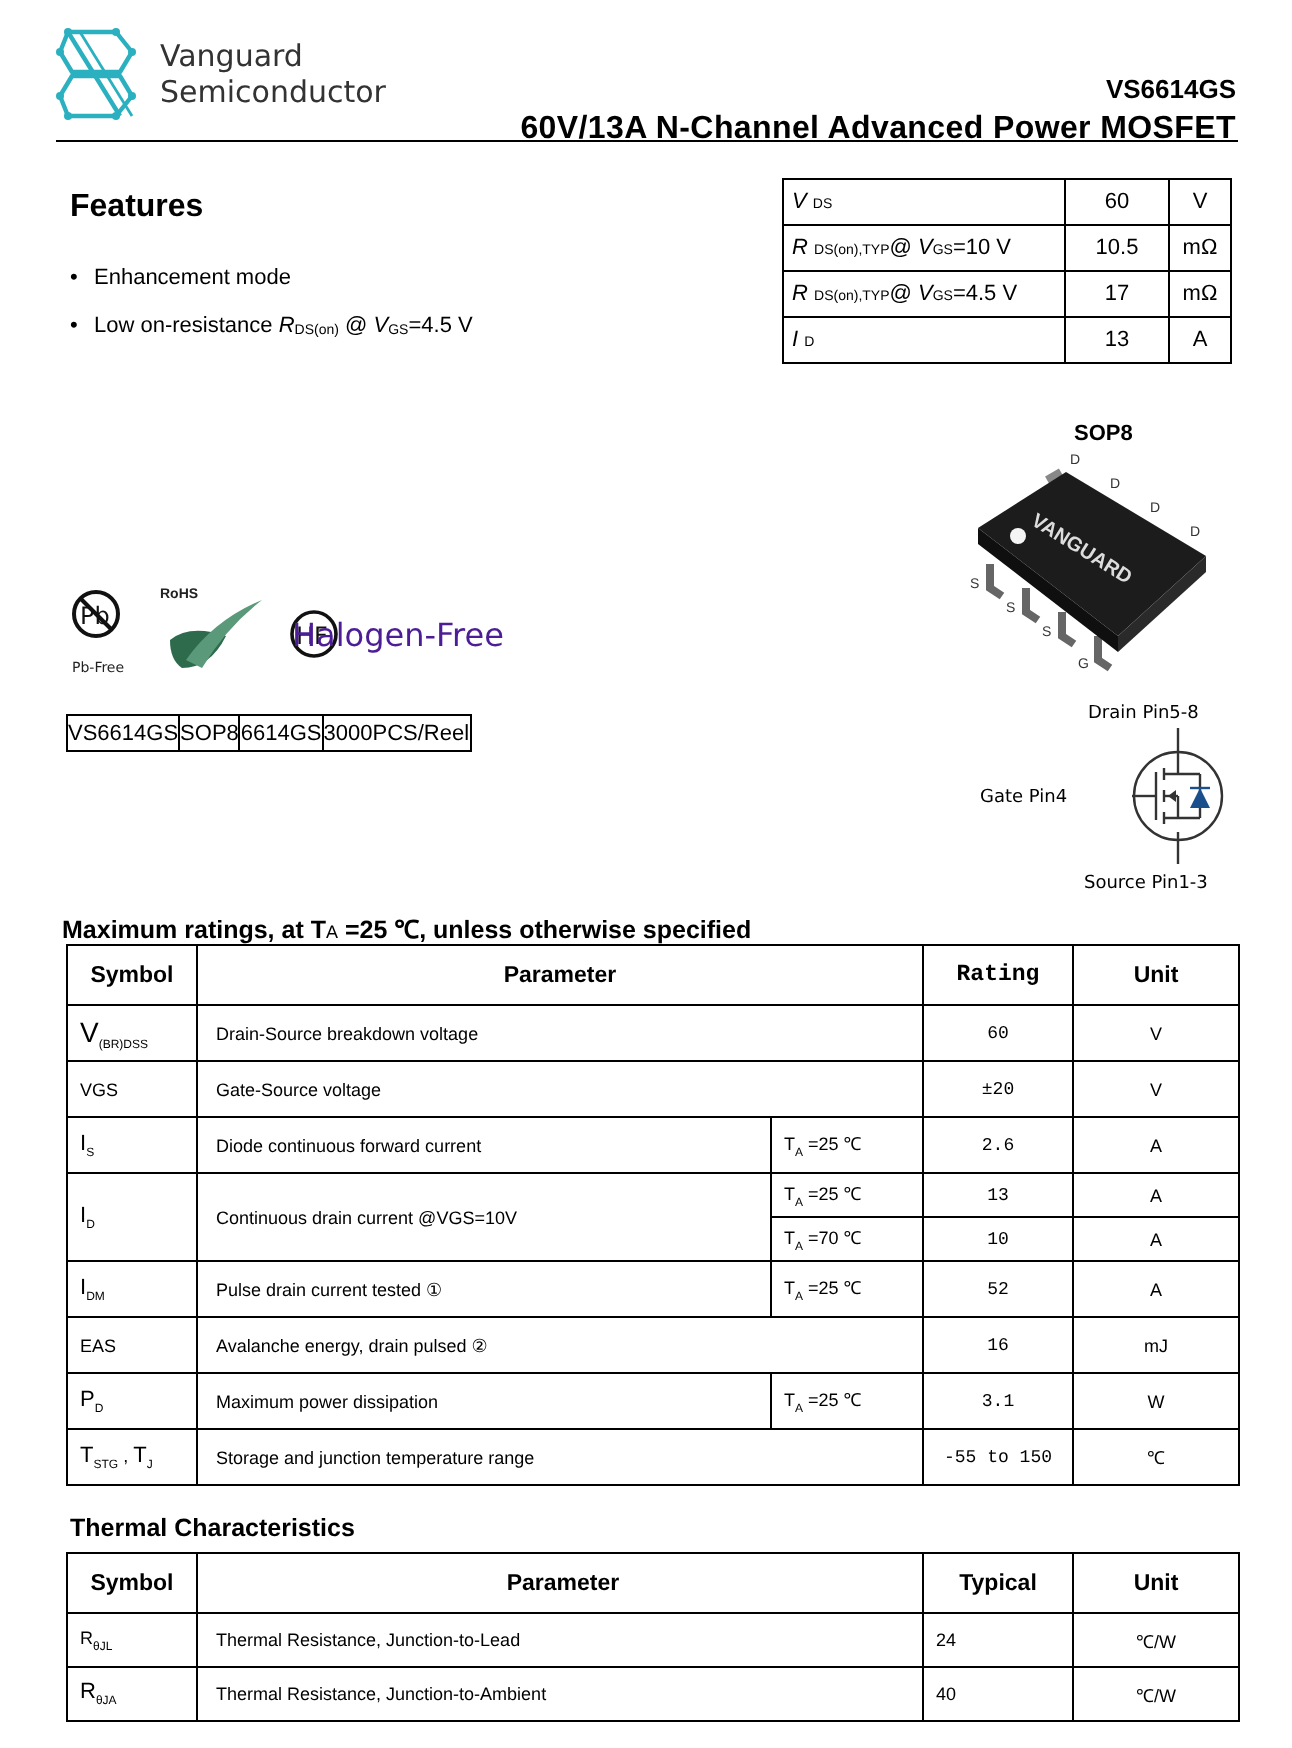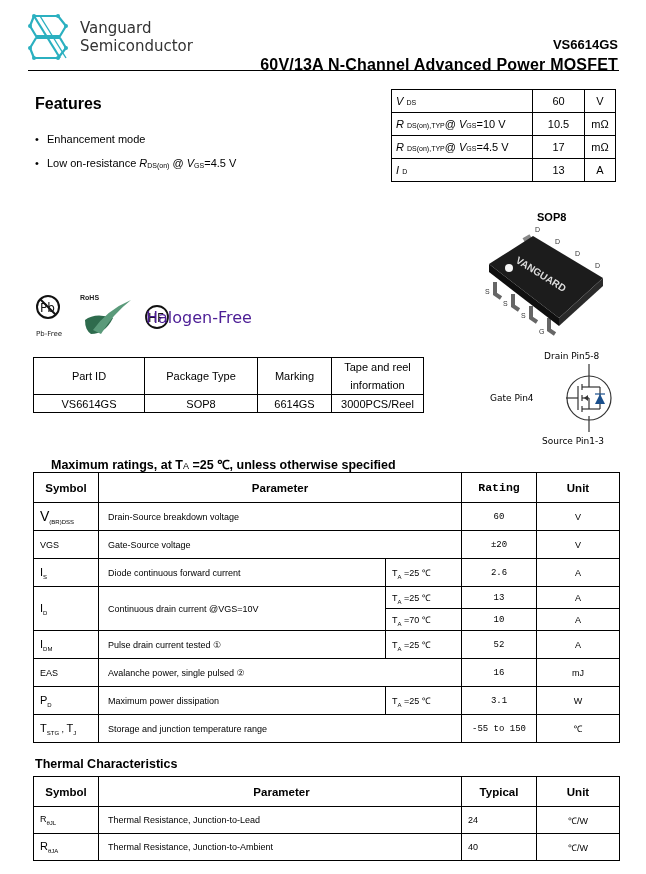--- a/index.html
+++ b/index.html
@@ -45,21 +45,21 @@
   .schem-text { font-family: "DejaVu Sans", sans-serif; font-size: 9px; color: #555; }
 
   
   .order-table { left: 33px; top: 357px; font-size: 11px; text-align: center; }
   .order-table td { border: 1px solid #000; }
   .order-table tr.h td { height: 36px; }
   .order-table tr.r td { height: 18px; }
   .order-table { border: 1.5px solid #000; }
 
   
-  .max-title { left: 51px; top: 456px; font-size: 12.5px; font-weight: bold; text-align: center; }
+  .max-title { left: 31px; top: 456px; font-size: 12.5px; font-weight: bold; text-align: center; }
   .max-title .ta { font-size: 9px; font-weight: normal; }
   .ratings-table { left: 33px; top: 472px; font-size: 9px; border: 1.5px solid #000; }
   .ratings-table td { border: 1px solid #000; height: 28px; padding: 0 6px; }
   .ratings-table tr.hdr td { height: 30px; font-weight: bold; font-size: 11.5px; text-align: center; }
   .ratings-table td.sym { width: 65px; }
   .ratings-table td.param { width: 287px; padding-left: 9px; }
   .ratings-table td.cond { width: 76px; }
   .ratings-table td.rating { width: 75px; text-align: center; font-family: Liberation Mono, monospace; }
   .ratings-table td.unit { width: 83px; text-align: center; }
   .ratings-table tr.id1 td, .ratings-table tr.id2 td { height: 22px; }
@@ -204,26 +204,20 @@
     <line x1="101" y1="32" x2="101" y2="39"></line>
     <line x1="112" y1="39" x2="112" y2="61"></line>
   </g>
   <path d="M96 50 l4 -3 l0 6 Z" fill="#333"></path>
   <path d="M107 56 L117 56 L112 46 Z" fill="#1a4f8c"></path>
   <line x1="107" y1="46" x2="117" y2="46" stroke="#1a4f8c" stroke-width="1.2"></line>
 </svg>
 
 <table class="abs order-table">
   <tbody>
-      <tr class="h">
-    <td style="width:111px">Part ID</td>
-    <td style="width:113px">Package Type</td>
-    <td style="width:74px">Marking</td>
-    <td style="width:92px; line-height:18px">Tape and reel information</td>
-  </tr>
   <tr class="r">
     <td>VS6614GS</td>
     <td>SOP8</td>
     <td>6614GS</td>
     <td>3000PCS/Reel</td>
   </tr>
 </tbody>
   </table>
 
 <div class="abs max-title"><span>Maximum ratings, at T</span><span class="ta">A</span><span> =25 ℃, unless otherwise specified</span></div>
@@ -268,21 +262,21 @@
   </tr>
   <tr>
     <td class="sym"><span class="main">I</span><sub>DM</sub></td>
     <td class="param">Pulse drain current tested ①</td>
     <td class="cond">T<sub style="font-size:6px">A</sub> =25 ℃</td>
     <td class="rating">52</td>
     <td class="unit">A</td>
   </tr>
   <tr>
     <td class="sym">EAS</td>
-    <td class="param" colspan="2">Avalanche power, single pulsed ②</td>
+    <td class="param" colspan="2">Avalanche energy, drain pulsed ②</td>
     <td class="rating">16</td>
     <td class="unit">mJ</td>
   </tr>
   <tr>
     <td class="sym"><span class="main">P</span><sub>D</sub></td>
     <td class="param">Maximum power dissipation</td>
     <td class="cond">T<sub style="font-size:6px">A</sub> =25 ℃</td>
     <td class="rating">3.1</td>
     <td class="unit">W</td>
   </tr>

